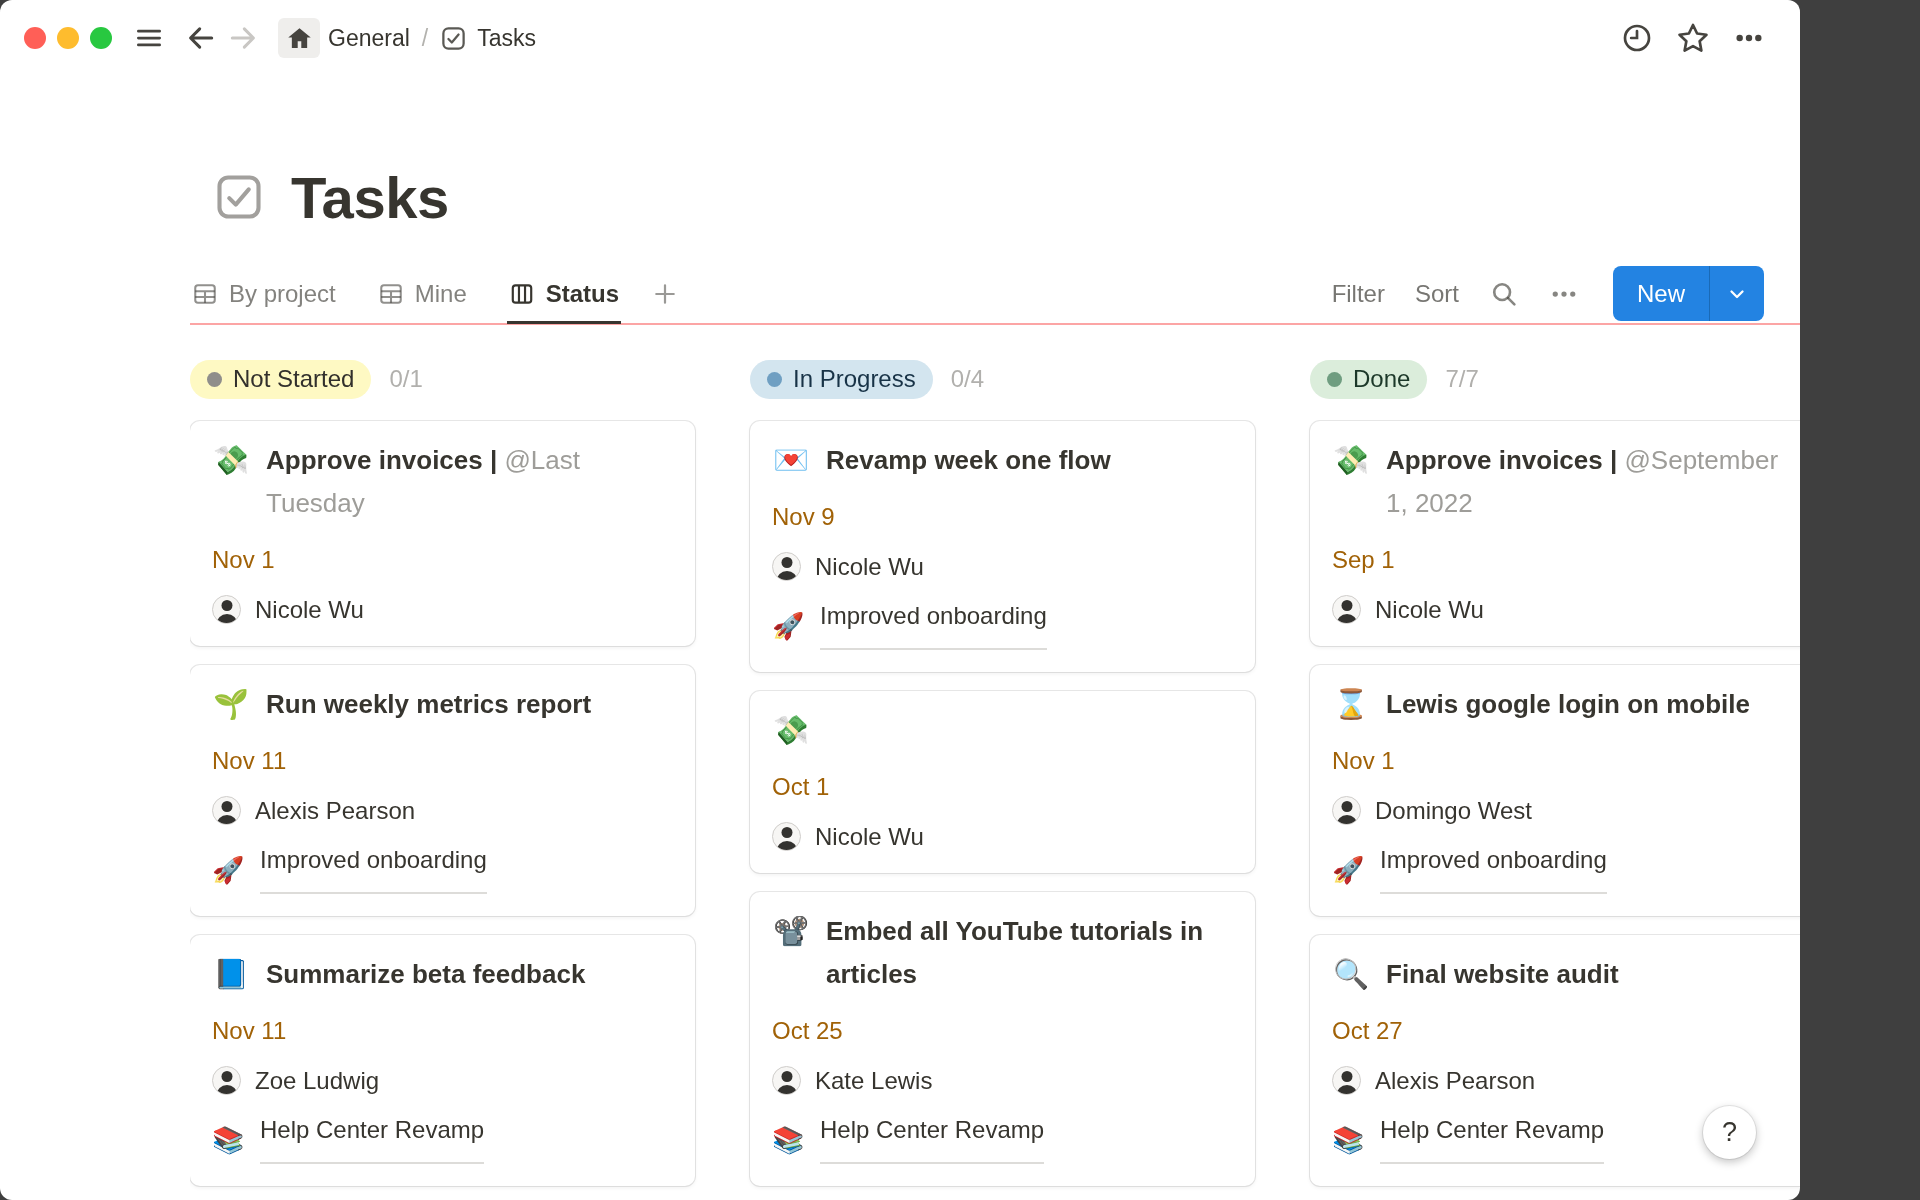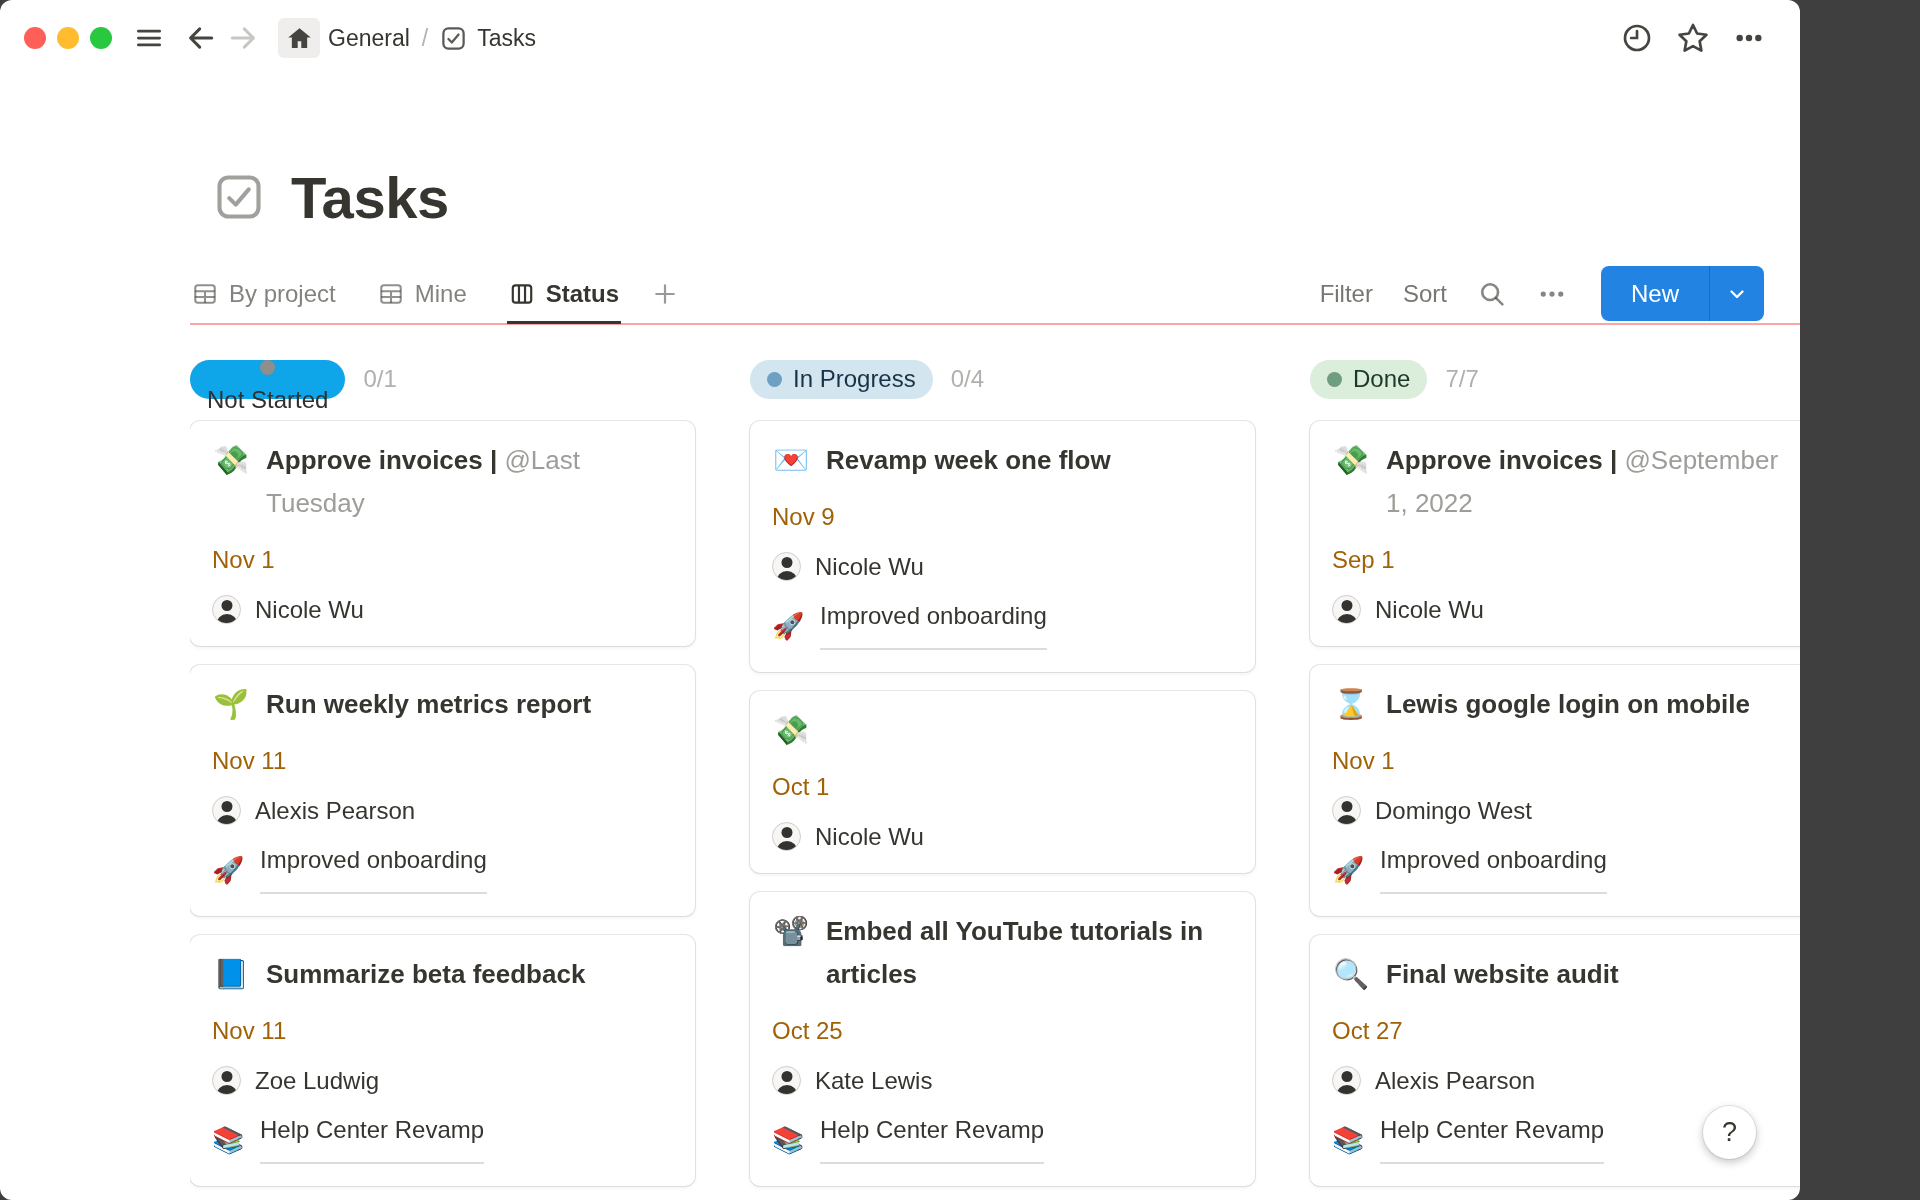--- a/index.html
+++ b/index.html
@@ -57,21 +57,21 @@
   .tab.active{color:#37352f;font-weight:600;border-bottom-color:#37352f;}
   .tab.active .t-icon{color:#37352f;}
   .add-view{color:#9a9996;margin-left:30px;display:flex;align-items:center;}
   .view-controls{margin-left:auto;display:flex;align-items:center;gap:30px;}
   .vc-label{font-size:24px;color:rgba(55,53,47,0.68);cursor:pointer;}
   .vc-icon{color:rgba(55,53,47,0.6);display:flex;cursor:pointer;}
   .new-btn{
     display:flex;align-items:stretch;background:#2383e2;border-radius:8px;
     overflow:hidden;height:55px;color:#fff;cursor:pointer;margin-left:4px;
   }
-  .new-btn-label{display:flex;align-items:center;padding:0 30px;
+  .new-btn-label{display:flex;align-items:center;padding:0 24px;
     font-size:24px;font-weight:500;}
   .new-btn-caret{display:flex;align-items:center;padding:0 15px;
     border-left:1px solid rgba(9,59,102,0.35);}
   
   .board{
     margin:34px 0 0 190px;width:1730px;flex:1;
     display:flex;gap:55px;overflow:hidden;
   }
   .col{width:505px;flex:none;display:flex;flex-direction:column;}
   .col-head{display:flex;align-items:center;gap:18px;height:40px;flex:none;}
@@ -253,21 +253,21 @@
               </svg>
           </span>
         </div>
       </div>
     </div>
 
     <div class="board">
 
       <div class="col">
         <div class="col-head">
-          <span class="pill" style="background: #0ea5e9; flex-direction: column;">
+          <span class="pill" style="background: #fef9c3;">
             <span class="pill-dot" style="background: rgb(143, 142, 139);"></span>
             <span style="color: rgb(50, 48, 44);">Not Started</span>
           </span>
           <span class="col-count">0/1</span>
         </div>
         <div class="cards">
           <div class="card">
             <div class="card-title">
               <span class="card-emoji">💸</span>
               <span class="card-title-text"><span>Approve invoices |</span>

